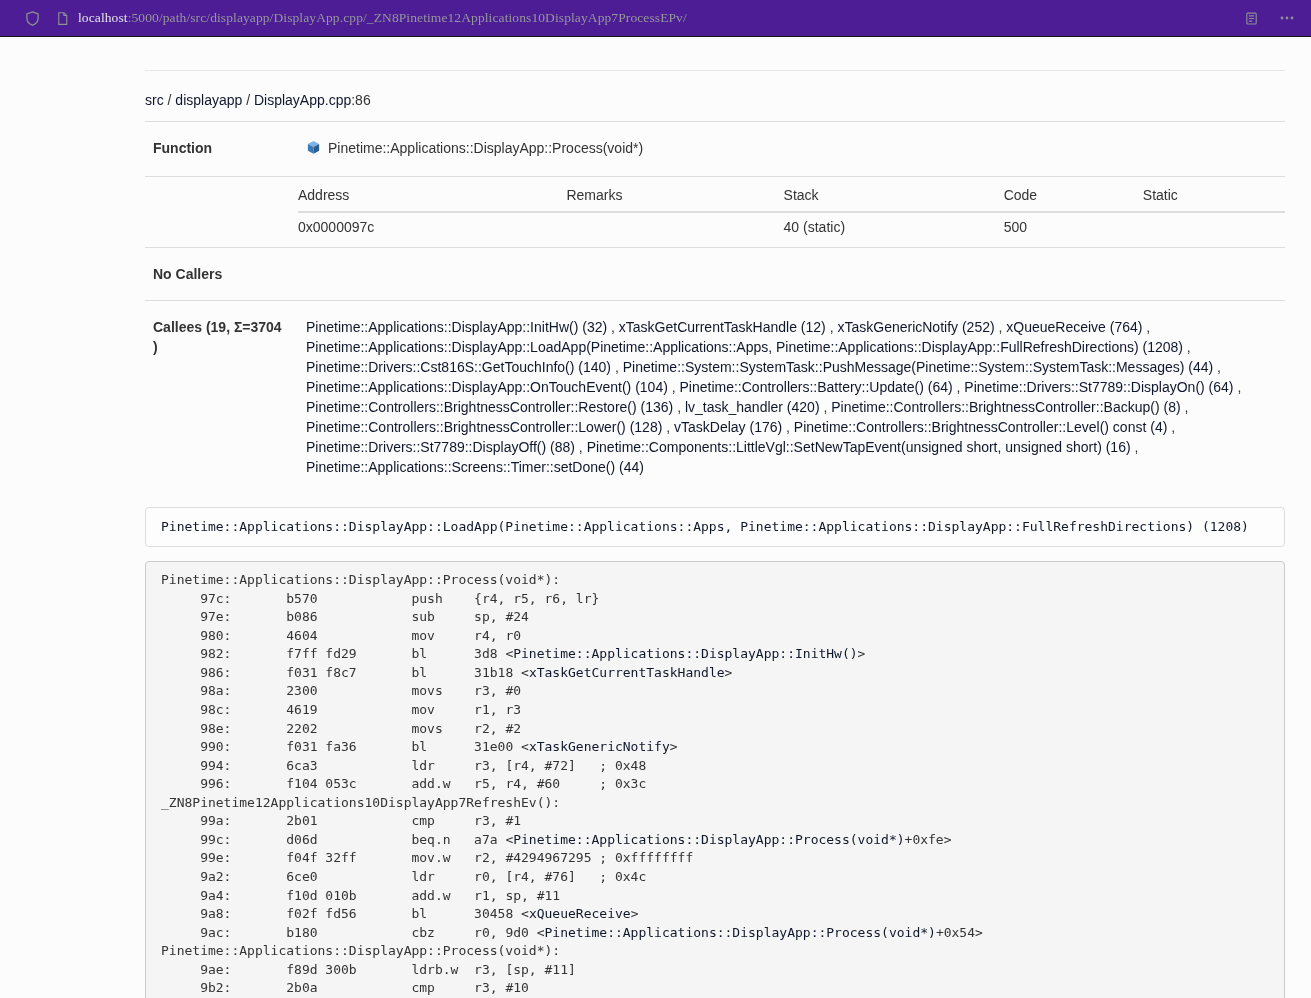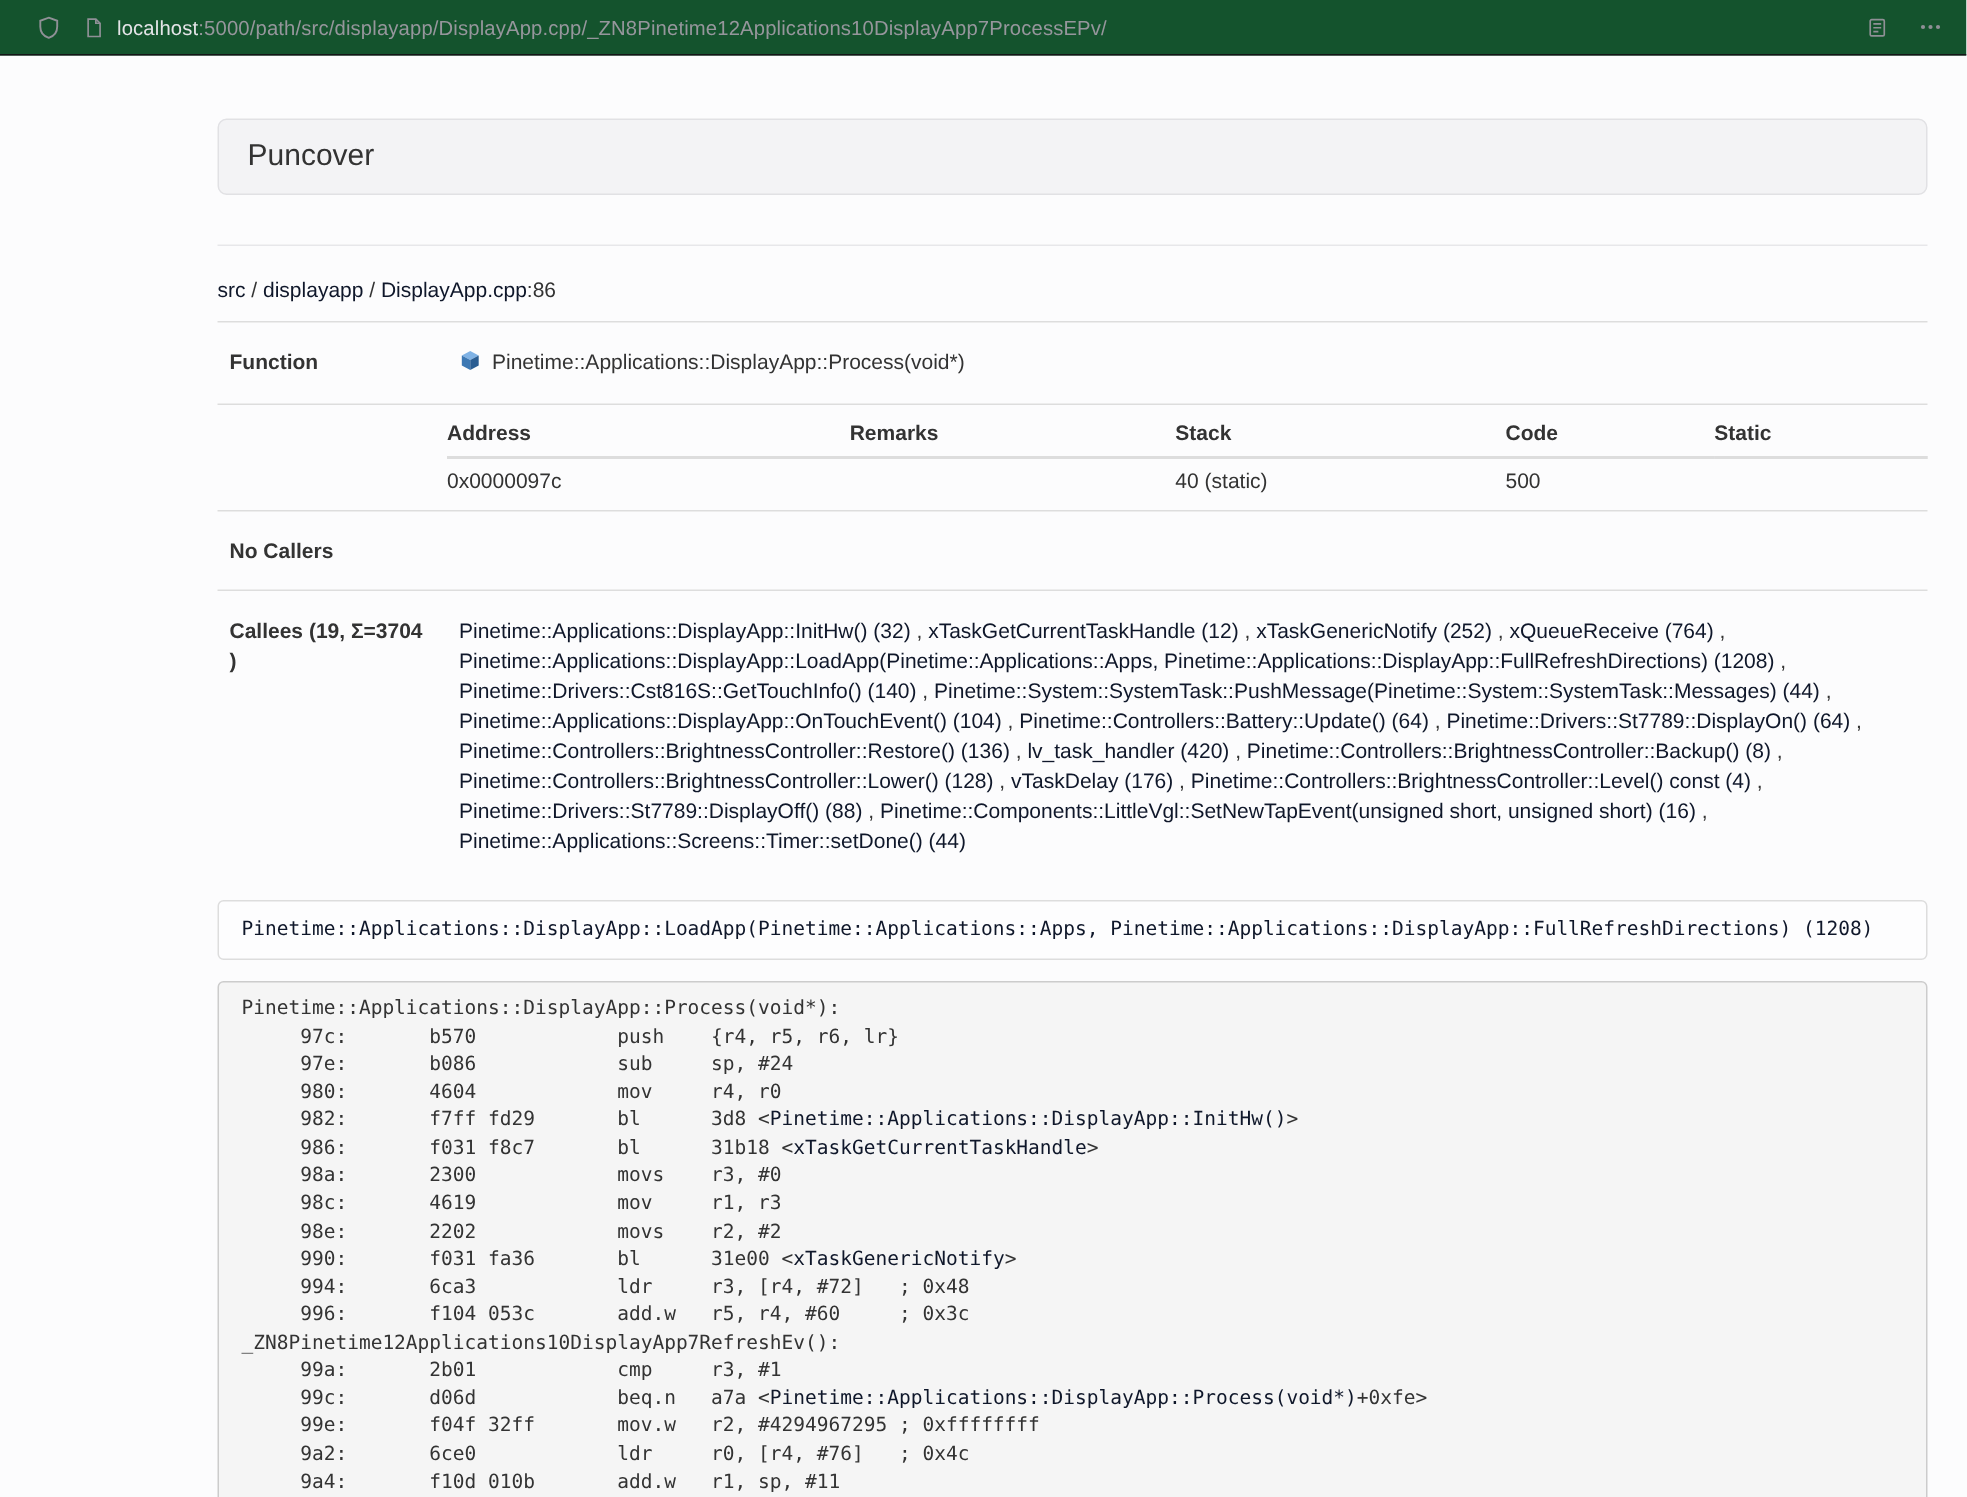--- a/index.html
+++ b/index.html
@@ -6,22 +6,22 @@
   html, body { width:1311px; height:998px; overflow:hidden; }
   body {
     background:#fcfcfd;
     font-family:"Liberation Sans","DejaVu Sans",sans-serif;
     font-size:14px; color:#333;
   }
   a.lnk { color:#0f172a; text-decoration:none; cursor:pointer; }
 
   
   .browser-bar {
-    height:37px; background:#14532d; border-bottom:1px solid #141517;
-    display:flex; align-items:center; padding:0 12px 0 24px;
+    height:37px; background:#4c1d95; border-bottom:1px solid #141517;
+    display:flex; align-items:center; padding:0 12px 0 24px;font-family:Liberation Serif, serif;
   }
   .icon-btn { display:inline-flex; align-items:center; justify-content:center; flex:0 0 auto; }
   .urlbar {
     flex:1 1 auto; display:flex; align-items:center; margin-left:14px; gap:8px;
     overflow:hidden; white-space:nowrap;
   }
   .url { font-size:13.5px; color:#96969c; letter-spacing:.1px; }
   .url .host { color:#e4e4e7; }
   .toolbar-right { display:flex; align-items:center; gap:20px; margin-left:12px; padding-right:4px; }
 
@@ -39,21 +39,21 @@
   table.sym > tbody > tr > th,
   table.sym > tbody > tr > td {
     border-top:1px solid #ddd; padding:16px 8px; text-align:left; vertical-align:top;
     font-size:14px; line-height:20px;
   }
   table.sym > tbody > tr > th { font-weight:bold; width:153px; }
   table.sym > tbody > tr.inner-row > td { padding:4px 0; }
 
   table.inner { width:100%; border-collapse:collapse; }
   table.inner th {
-    font-weight:bold; text-align:left; padding:4px 0 6px; border-bottom:2px solid #ddd;
+    font-weight:normal; text-align:left; padding:4px 0 6px; border-bottom:2px solid #ddd;
     font-size:14px; line-height:20px;
   }
   table.inner td { padding:4px 0 6px; font-size:14px; line-height:20px; }
   table.inner th:nth-child(1){ width:27.2%; }
   table.inner th:nth-child(2){ width:22%; }
   table.inner th:nth-child(3){ width:22.3%; }
   table.inner th:nth-child(4){ width:14.1%; }
 
   .callees { line-height:20px; }
   .sym-icon { display:inline-block; vertical-align:-2px; margin-right:7px; }
@@ -102,23 +102,20 @@
         <circle cx="3" cy="8" r="1.4"></circle>
           <circle cx="8" cy="8" r="1.4"></circle>
           <circle cx="13" cy="8" r="1.4"></circle>
       </svg>
     </span>
   </div>
 </div>
 
 <div class="container">
 
-  <div class="app-panel">
-    <span>Puncover</span>
-  </div>
 
   <hr class="sep">
 
   <p class="breadcrumb"><a href="#" class="lnk">src</a><span class="bc-sep"> / </span><a href="#" class="lnk">displayapp</a><span class="bc-sep"> / </span><a href="#" class="lnk">DisplayApp.cpp</a><span>:86</span></p>
 
   <table class="sym">
     <tbody>
       <tr>
         <th>Function</th>
         <td>

